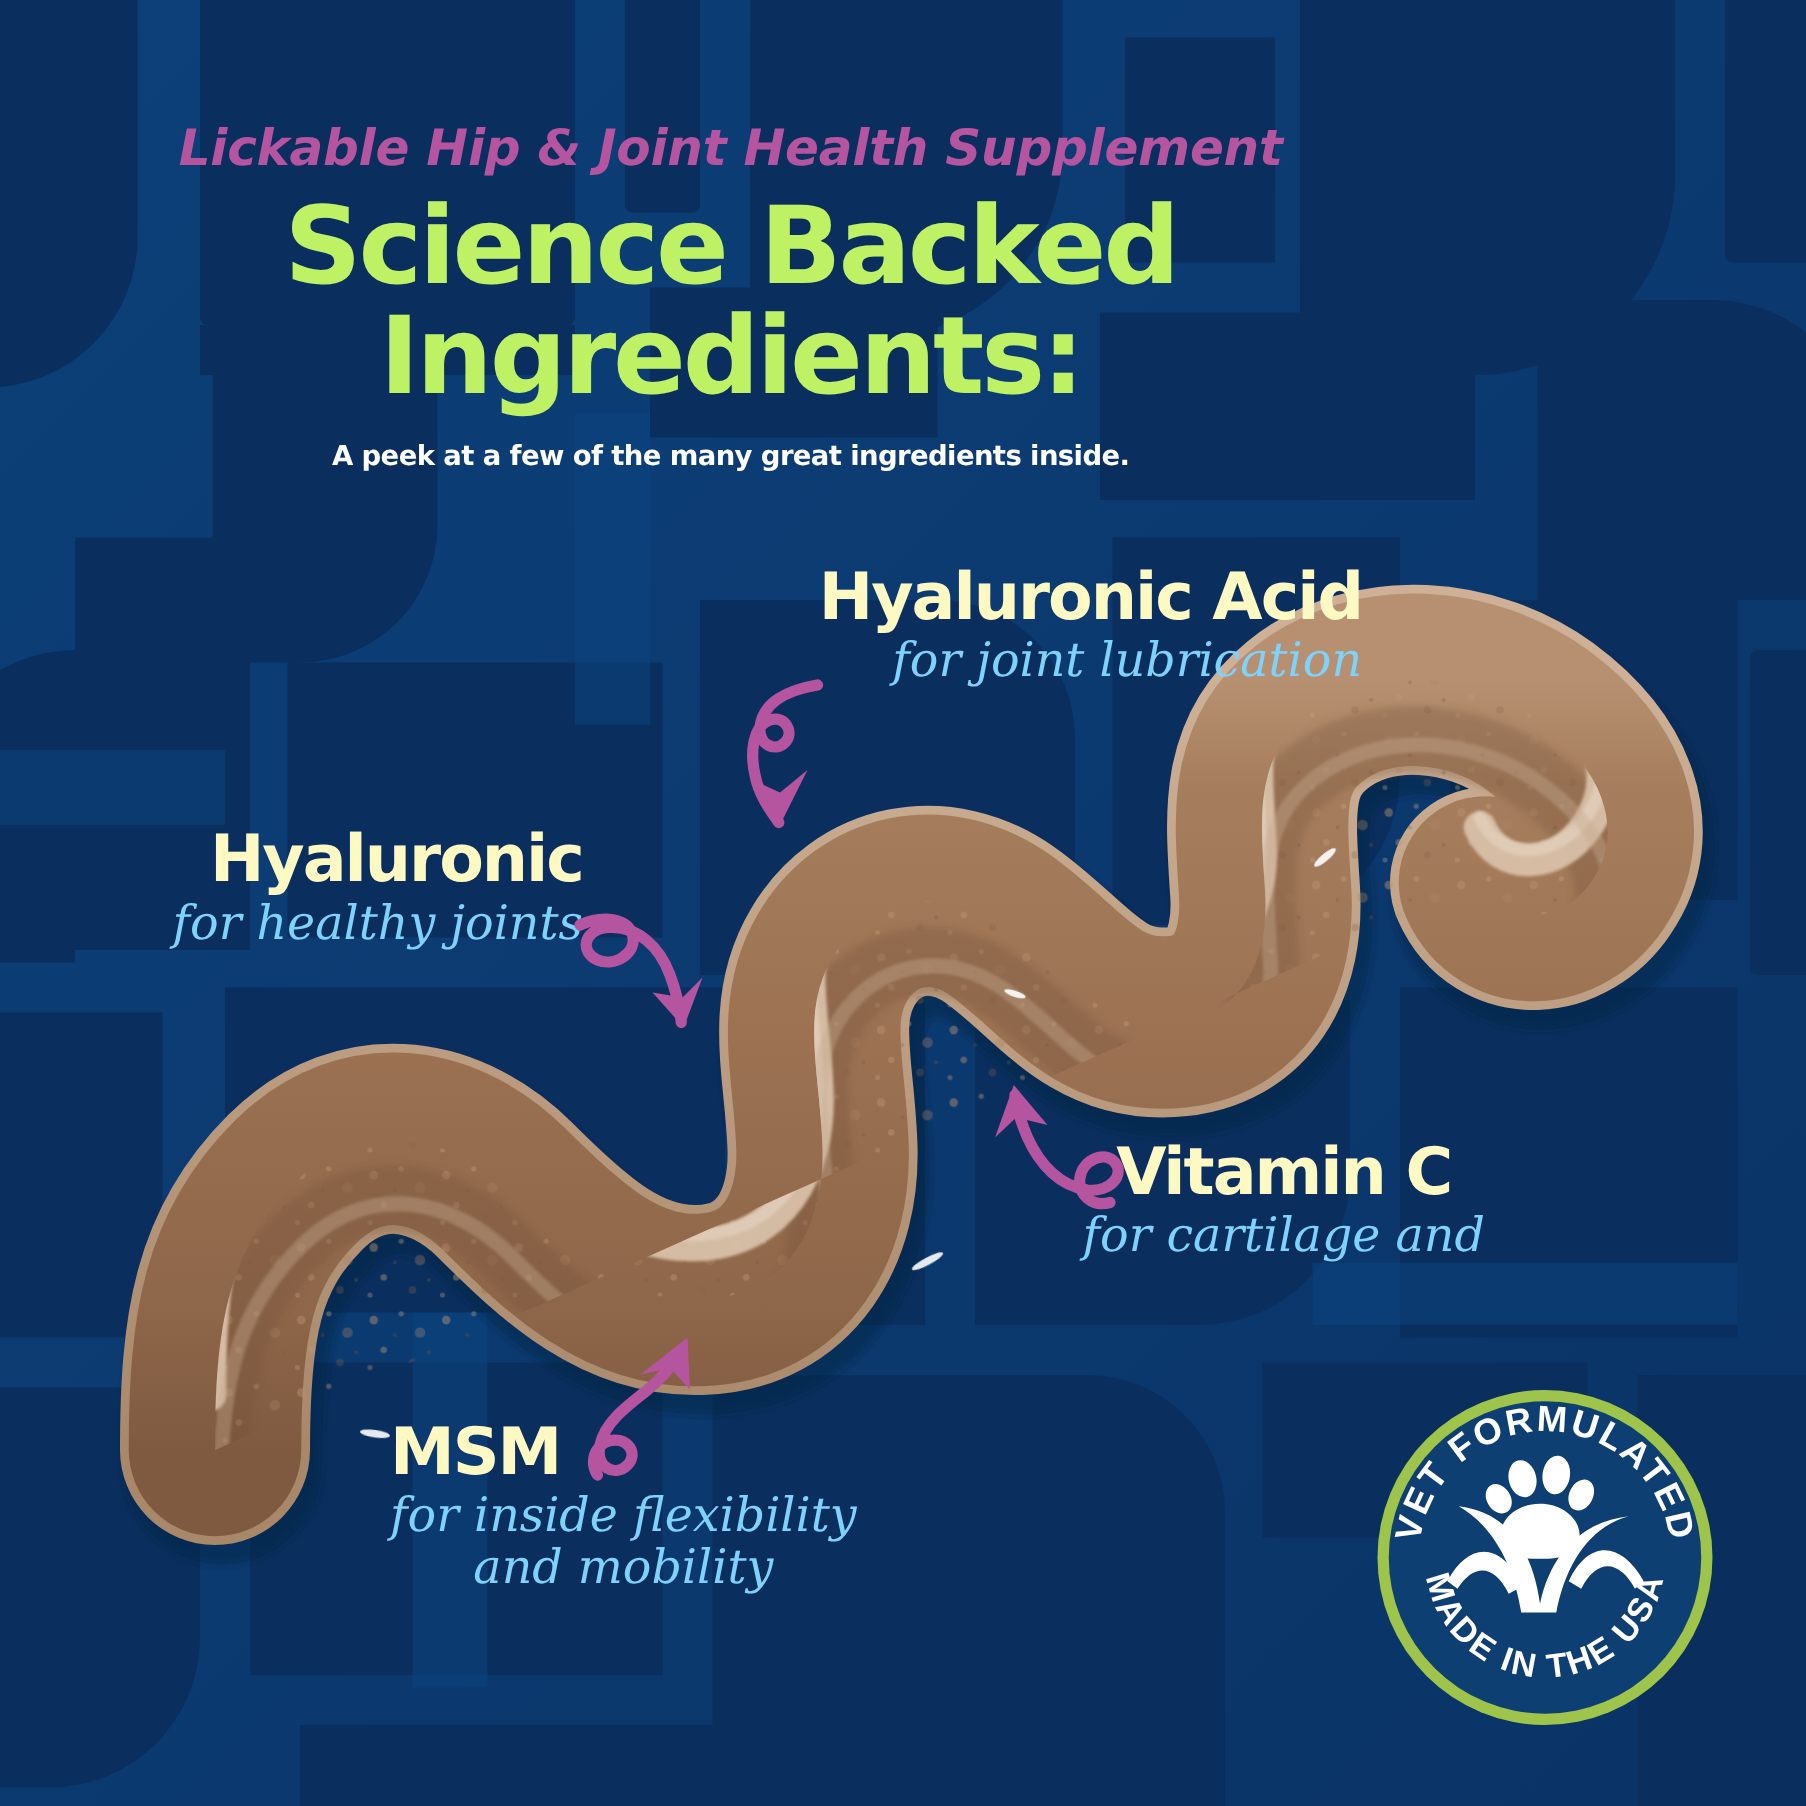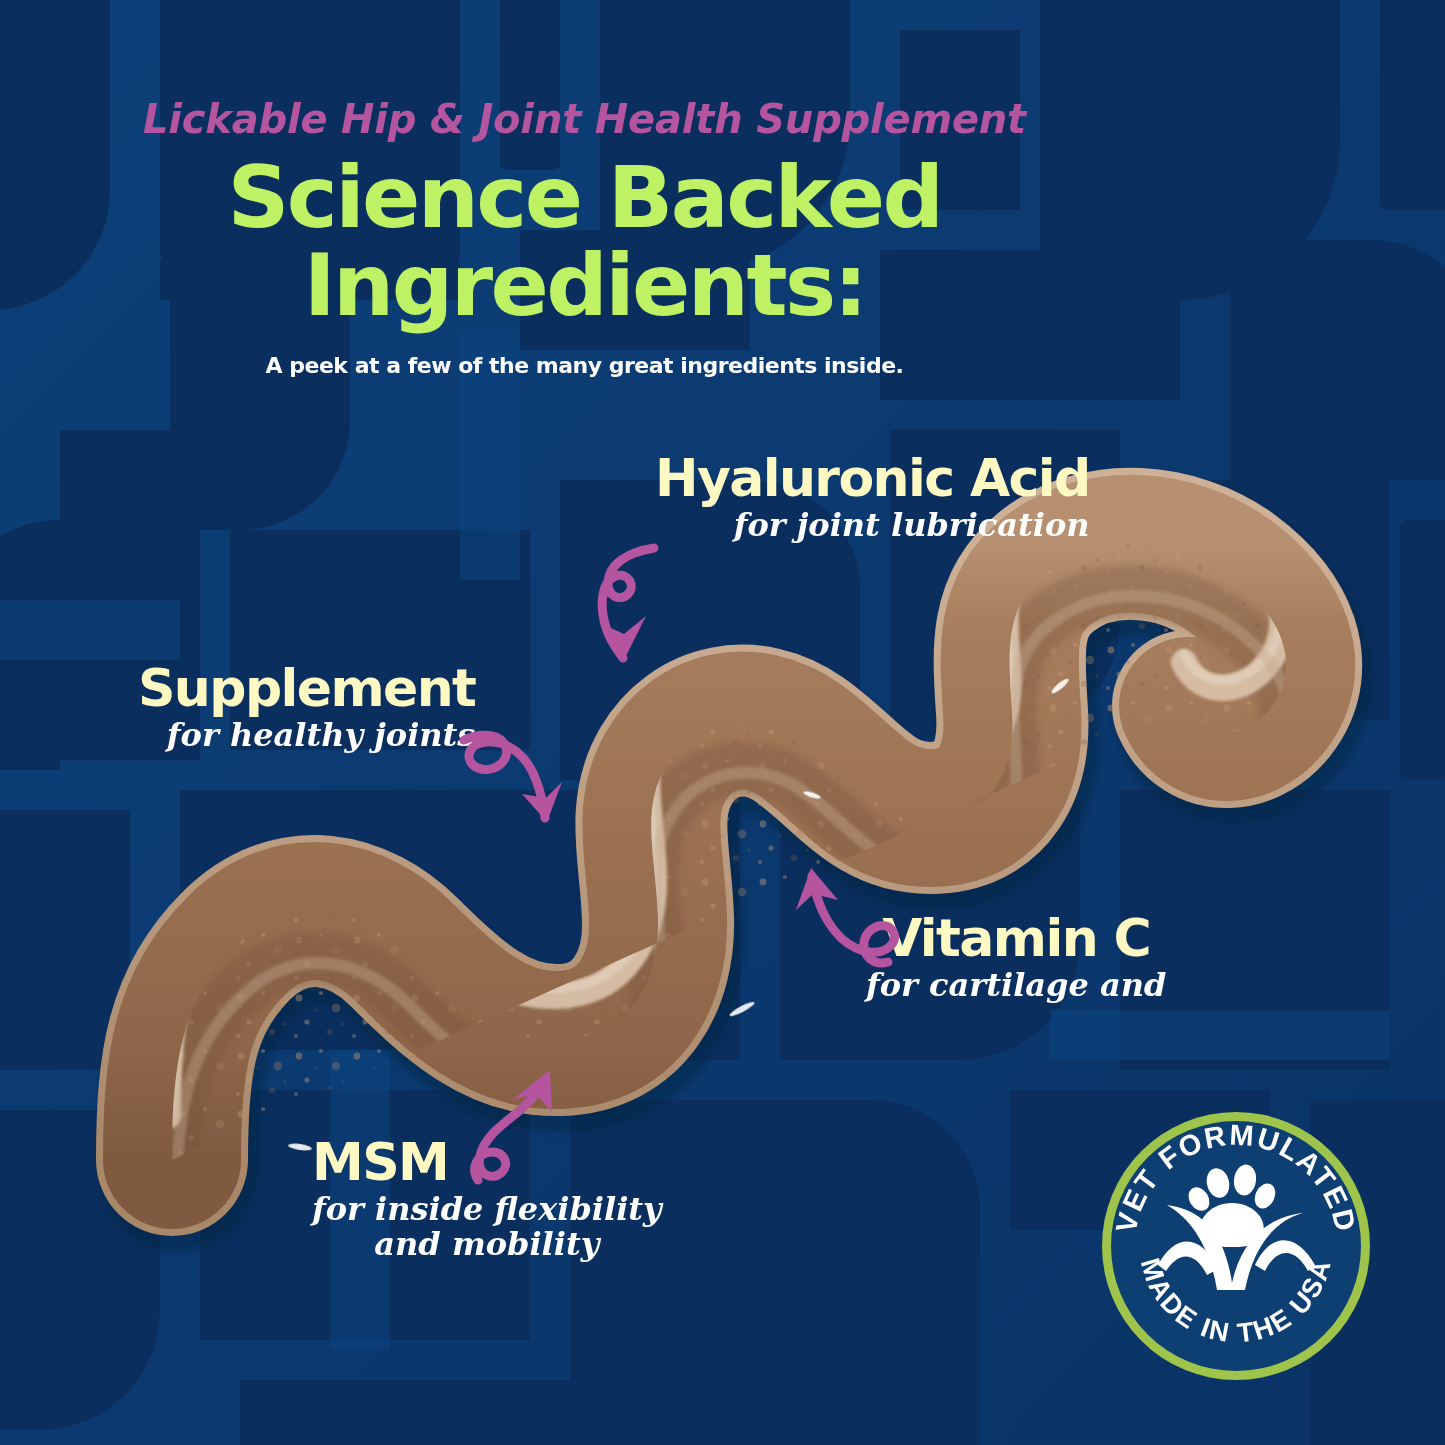--- a/index.html
+++ b/index.html
@@ -87,24 +87,24 @@
     font-weight: bold;
     font-size: 48px;
     letter-spacing: -1.6px;
     line-height: 1.0;
     white-space: nowrap;
     color: #fef9c3;
   }
   .callout .c-desc {
     font-family: "DejaVu Serif", serif;
     font-style: italic;
-    font-weight: bold;
-    font-size: 32px;
+    font-weight: normal;
+    font-size: 38px;
     line-height: 1.08;
-    color: #ffffff;
+    color: #7dd3fc;
     margin-top: 4px;
     white-space: nowrap;
   }
   .callout.align-right { text-align: right; }
   .callout.align-center{ text-align: center;}
 
   #callout-ha  { top: 452px; left: 655px; }
   #callout-ha .c-name { font-size: 52px; }
   #callout-glu { top: 662px; left: 138px; }
   #callout-glu .c-name { font-size: 52px; }
@@ -279,21 +279,21 @@
       <ellipse cx="812" cy="795" rx="9" ry="2.5" transform="rotate(18 812 795)"></ellipse>
     </g>
   </svg>
 
   <div class="callout align-right" id="callout-ha">
     <div class="c-name">Hyaluronic Acid</div>
     <div class="c-desc">for joint lubrication</div>
   </div>
 
   <div class="callout align-right" id="callout-glu">
-    <div class="c-name">Supplement</div>
+    <div class="c-name">Hyaluronic</div>
     <div class="c-desc">for healthy joints</div>
   </div>
 
   <div class="callout align-center" id="callout-vitc">
     <div class="c-name">Vitamin C</div>
     <div class="c-desc">for cartilage and</div>
   </div>
 
   <div class="callout align-center" id="callout-msm">
     <div class="c-name" style="text-align:left;">MSM</div>

